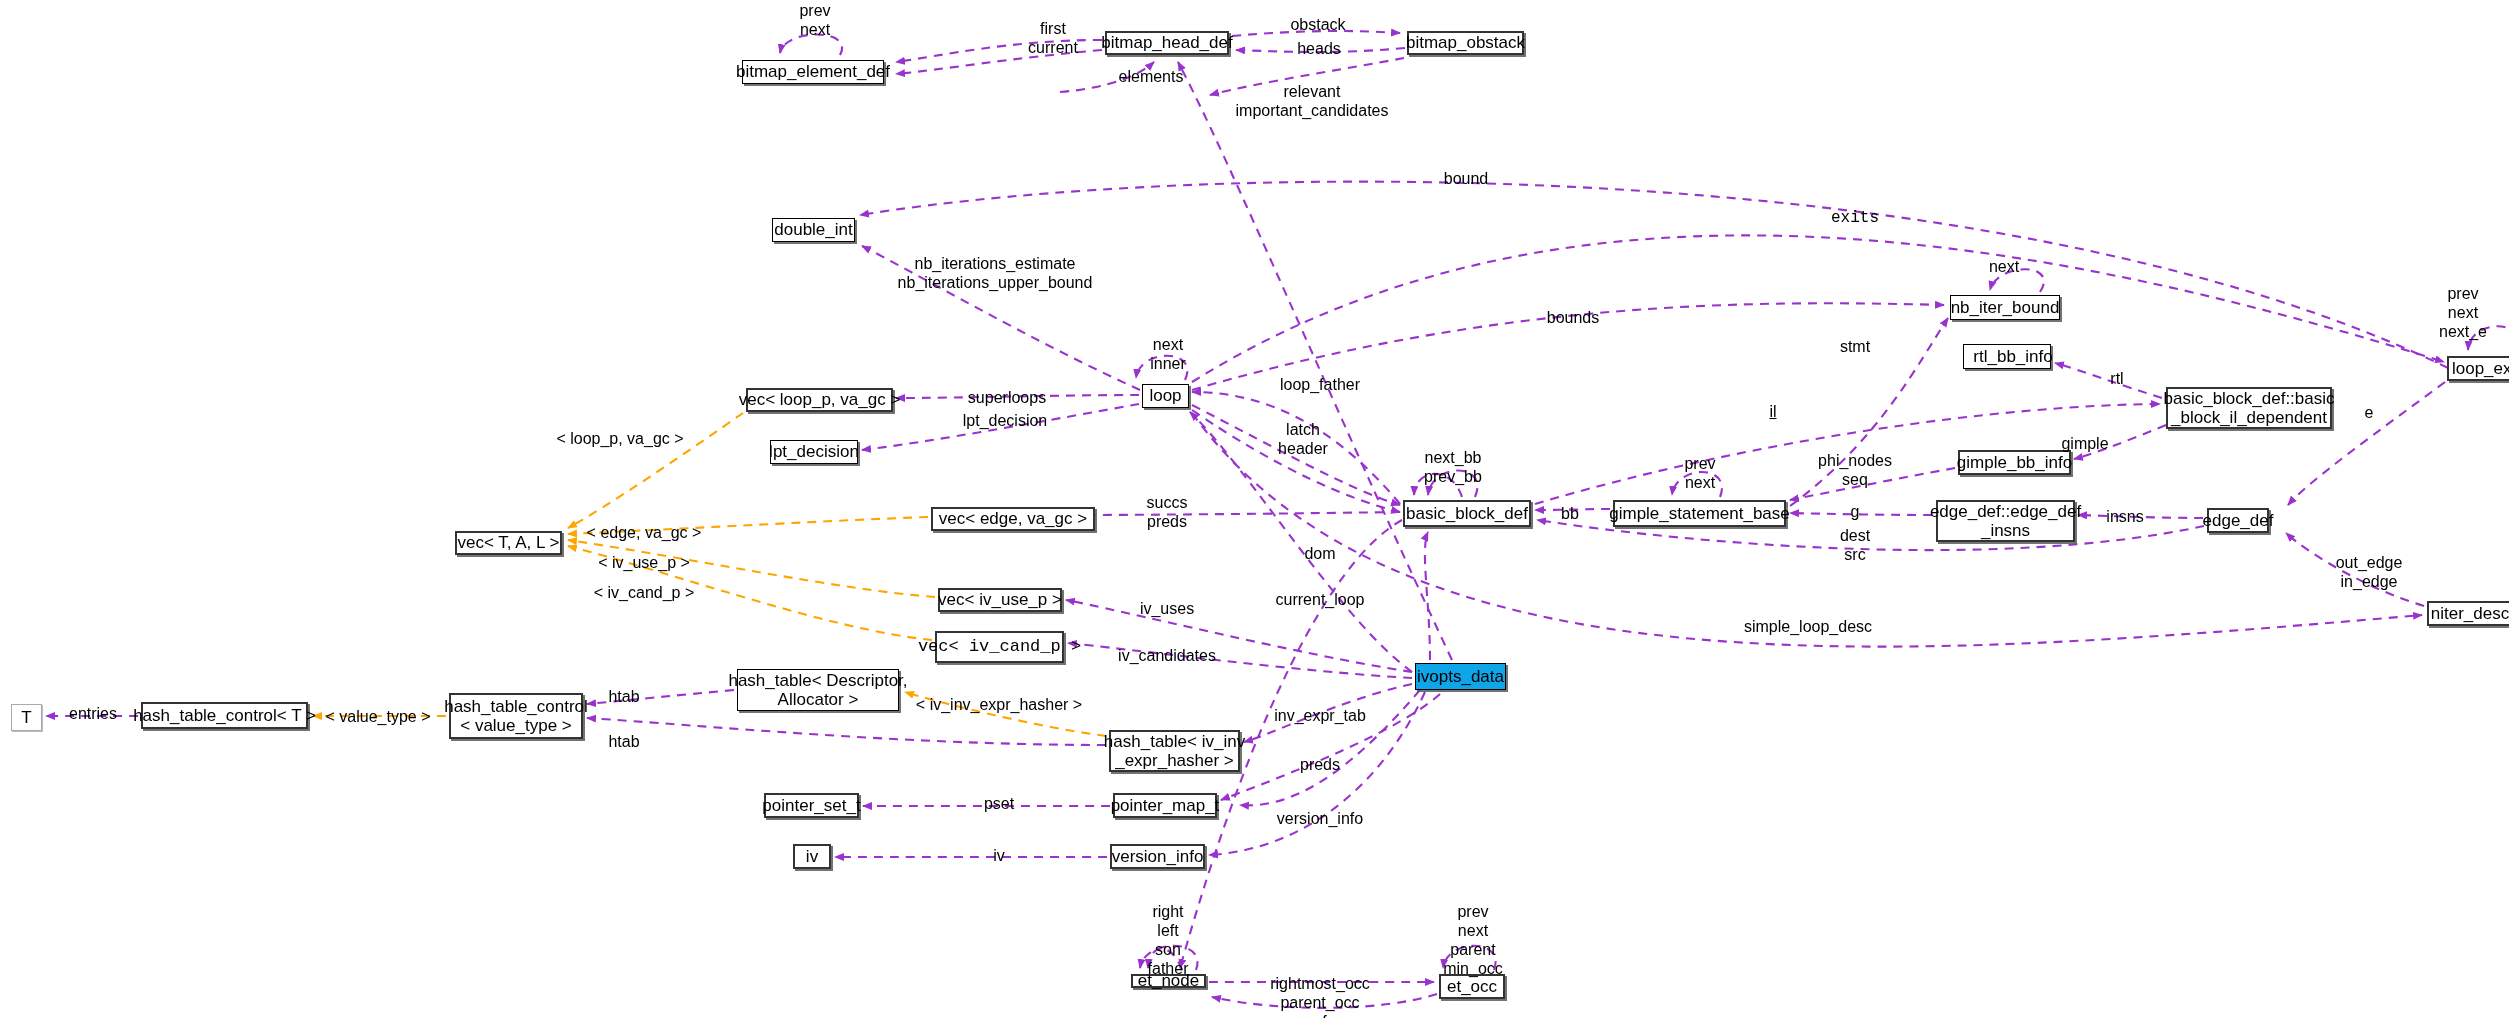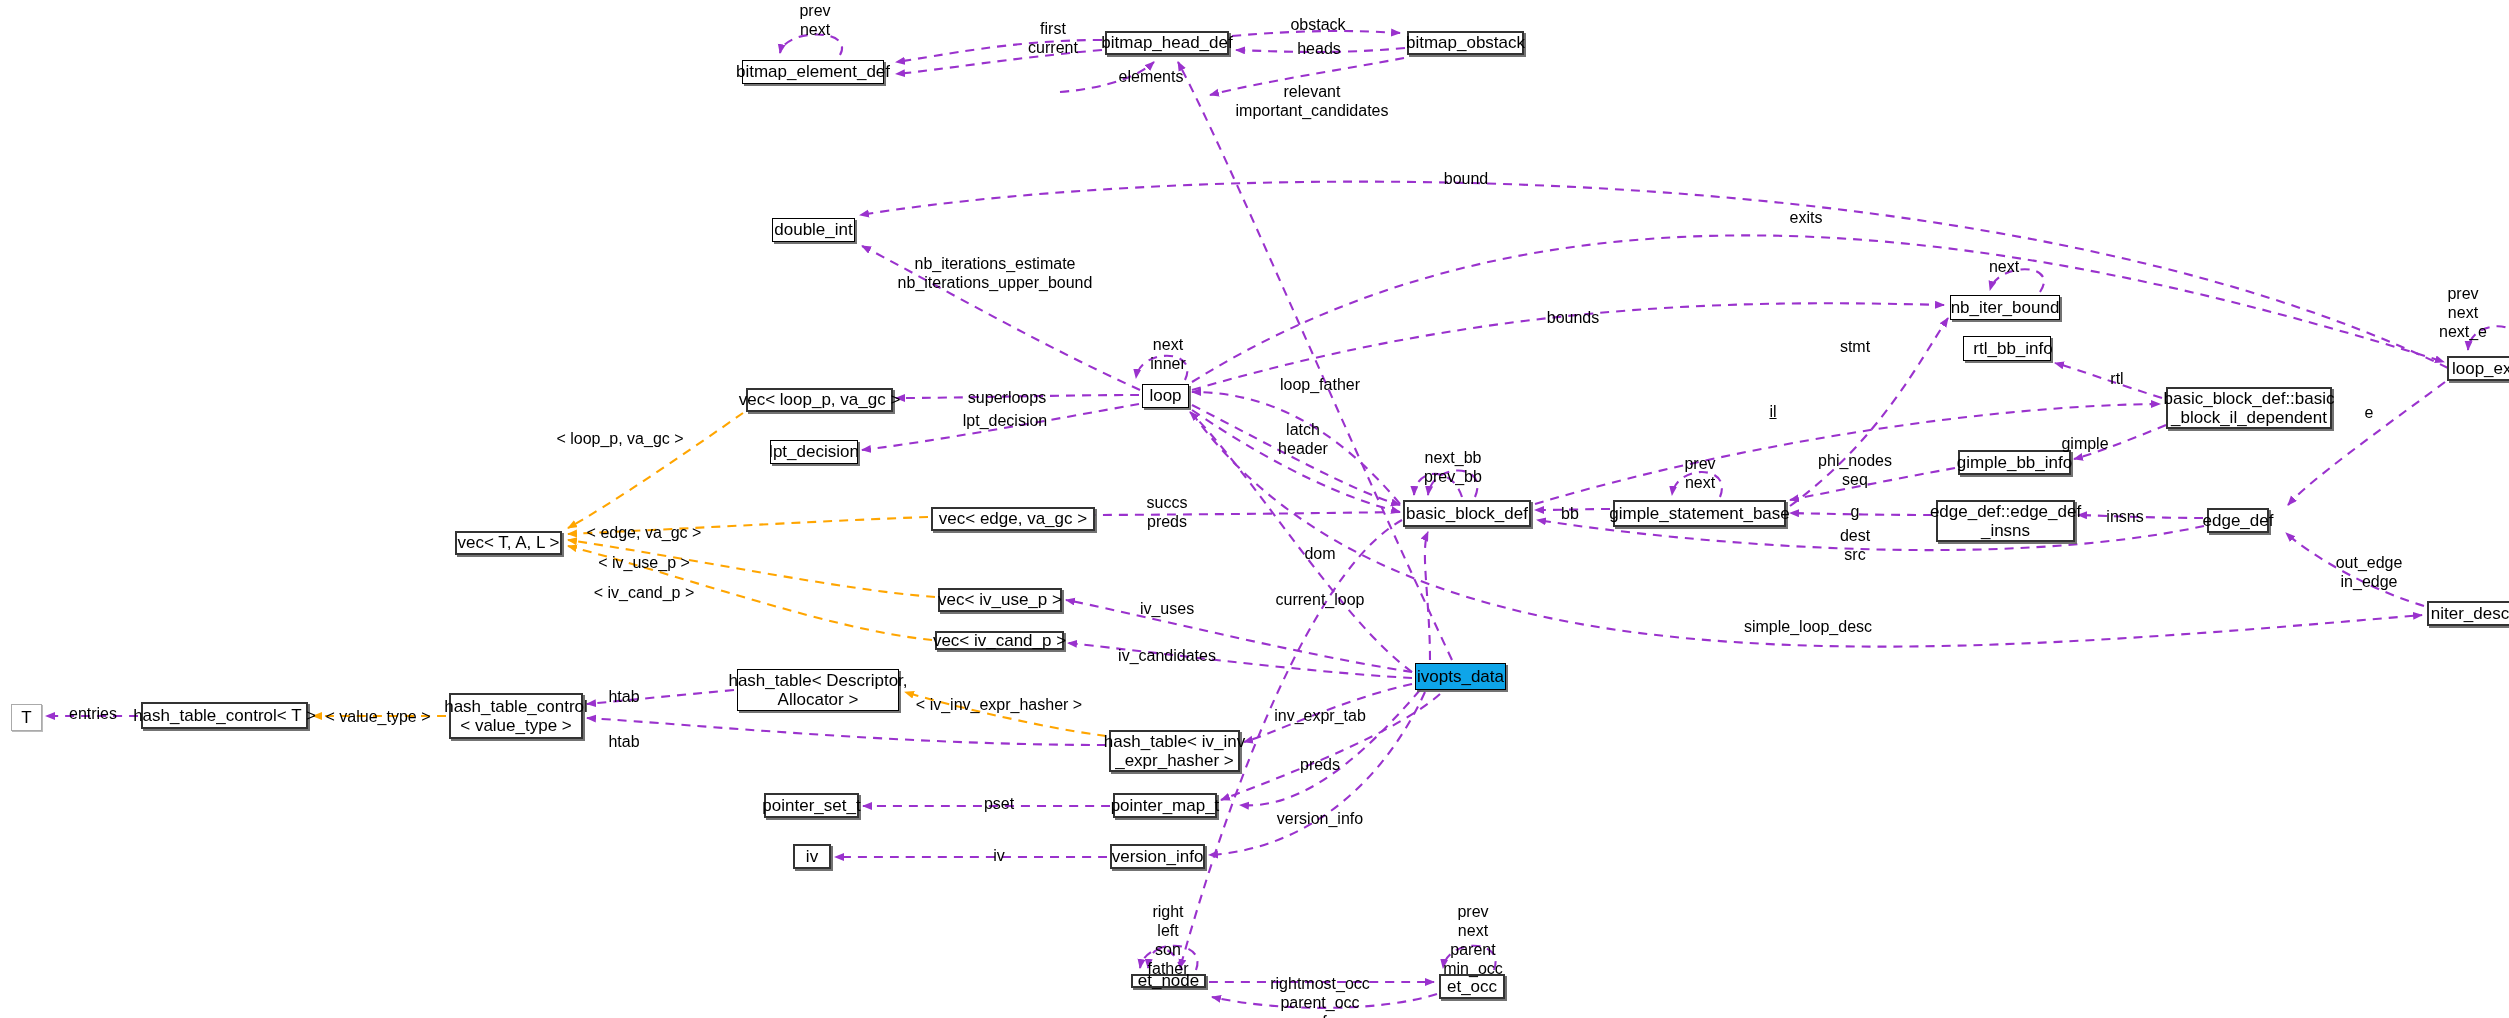--- a/index.html
+++ b/index.html
@@ -199,25 +199,25 @@
   <div class="node plain" style="left:742px;top:60px;width:142px;height:24px;"><span>bitmap_element_def</span></div>
   <div class="node thick" style="left:1105px;top:31px;width:124px;height:24px;"><span>bitmap_head_def</span></div>
   <div class="node thick" style="left:1407px;top:31px;width:117px;height:24px;"><span>bitmap_obstack</span></div>
   <div class="node plain" style="left:772px;top:218px;width:83px;height:24px;"><span>double_int</span></div>
   <div class="node thick" style="left:746px;top:388px;width:147px;height:24px;"><span>vec&lt; loop_p, va_gc &gt;</span></div>
   <div class="node plain" style="left:770px;top:440px;width:88px;height:24px;"><span>lpt_decision</span></div>
   <div class="node plain" style="left:1142px;top:384px;width:47px;height:24px;"><span>loop</span></div>
   <div class="node thick" style="left:455px;top:531px;width:107px;height:24px;"><span>vec&lt; T, A, L &gt;</span></div>
   <div class="node thick" style="left:931px;top:507px;width:164px;height:24px;"><span>vec&lt; edge, va_gc &gt;</span></div>
   <div class="node thick" style="left:938px;top:588px;width:124px;height:24px;"><span>vec&lt; iv_use_p &gt;</span></div>
-  <div class="node thick" style="left:935px;top:631px;width:129px;height:19px;"><span>vec&lt; iv_cand_p &gt;</span></div>
+  <div class="node thick" style="left:935px;top:631px;width:129px;height:32px;font-family:Liberation Mono, monospace;"><span>vec&lt; iv_cand_p &gt;</span></div>
   <div class="node thick" style="left:1403px;top:500px;width:128px;height:27px;"><span>basic_block_def</span></div>
   <div class="node thick" style="left:1613px;top:500px;width:173px;height:27px;"><span>gimple_statement_base</span></div>
   <div class="node plain" style="left:1950px;top:295px;width:110px;height:25px;"><span>nb_iter_bound</span></div>
-  <div class="node plain" style="left:1963px;top:336px;width:88px;height:25px;padding-left:12px;"><span>rtl_bb_info</span></div>
+  <div class="node plain" style="left:1963px;top:344px;width:88px;height:25px;padding-left:12px;"><span>rtl_bb_info</span></div>
   <div class="node thick" style="left:2166px;top:387px;width:166px;height:42px;"><span>basic_block_def::basic
 _block_il_dependent</span></div>
   <div class="node thick" style="left:1958px;top:450px;width:113px;height:25px;"><span>gimple_bb_info</span></div>
   <div class="node thick" style="left:1936px;top:500px;width:139px;height:42px;"><span>edge_def::edge_def
 _insns</span></div>
   <div class="node thick" style="left:2207px;top:508px;width:62px;height:25px;"><span>edge_def</span></div>
   <div class="node thick" style="left:2447px;top:356px;width:78px;height:25px;"><span>loop_exit</span></div>
   <div class="node thick" style="left:2427px;top:601px;width:86px;height:25px;"><span>niter_desc</span></div>
   <div class="node faint" style="left:11px;top:704px;width:31px;height:27px;"><span>T</span></div>
   <div class="node thick" style="left:141px;top:702px;width:167px;height:27px;"><span>hash_table_control&lt; T &gt;</span></div>
@@ -238,21 +238,21 @@
   <div class="edge-label" style="left:815px;top:2px;">prev
 next</div>
   <div class="edge-label" style="left:1053px;top:20px;text-align:center;">first
 current</div>
   <div class="edge-label" style="left:1318px;top:16px;">obstack</div>
   <div class="edge-label" style="left:1319px;top:40px;">heads</div>
   <div class="edge-label" style="left:1151px;top:68px;">elements</div>
   <div class="edge-label" style="left:1312px;top:83px;">relevant
 important_candidates</div>
   <div class="edge-label" style="left:1466px;top:170px;">bound</div>
-  <div class="edge-label" style="left:1806px;top:209px;">exits</div>
+  <div class="edge-label" style="left:1855px;top:209px;font-family:Liberation Mono, monospace;">exits</div>
   <div class="edge-label" style="left:995px;top:255px;">nb_iterations_estimate
 nb_iterations_upper_bound</div>
   <div class="edge-label" style="left:2004px;top:258px;">next</div>
   <div class="edge-label" style="left:2463px;top:285px;">prev
 next
 next_e</div>
   <div class="edge-label" style="left:1573px;top:309px;">bounds</div>
   <div class="edge-label" style="left:1855px;top:338px;">stmt</div>
   <div class="edge-label" style="left:1168px;top:336px;">next
 inner</div>

